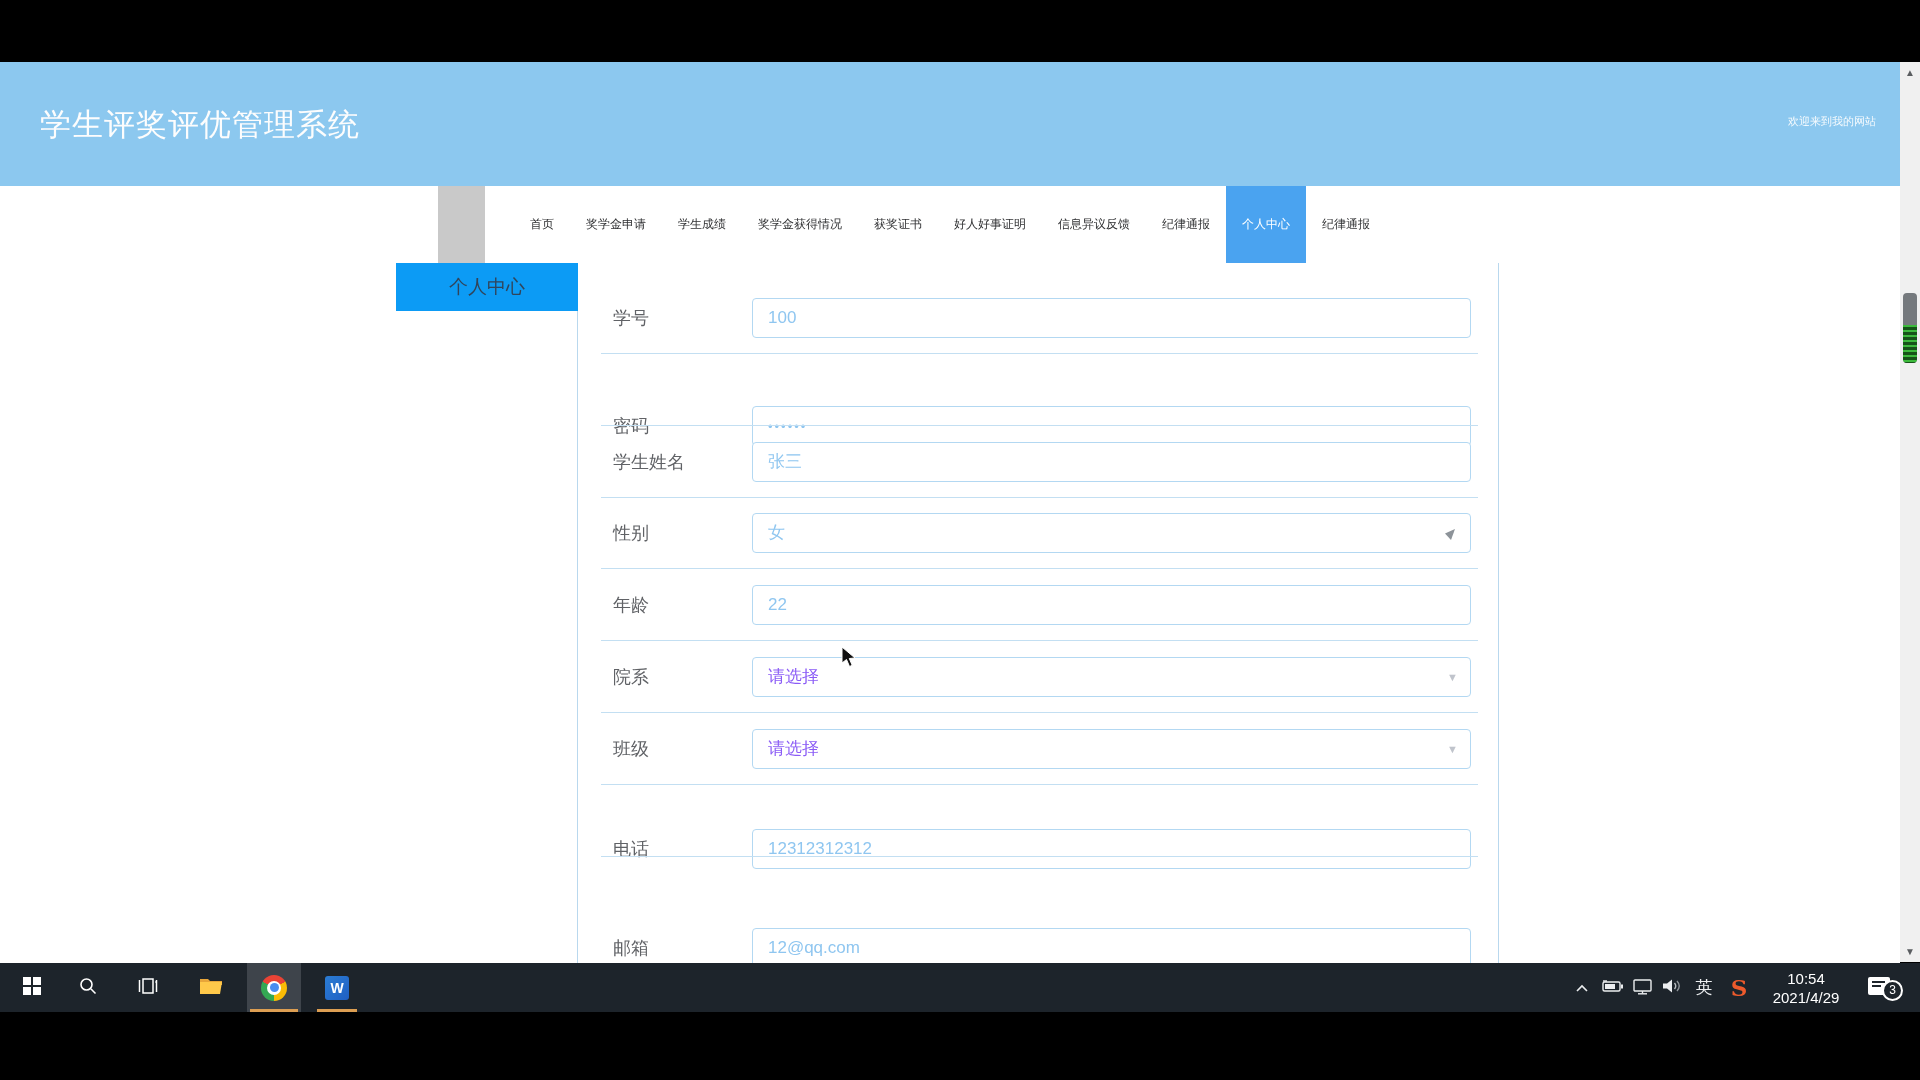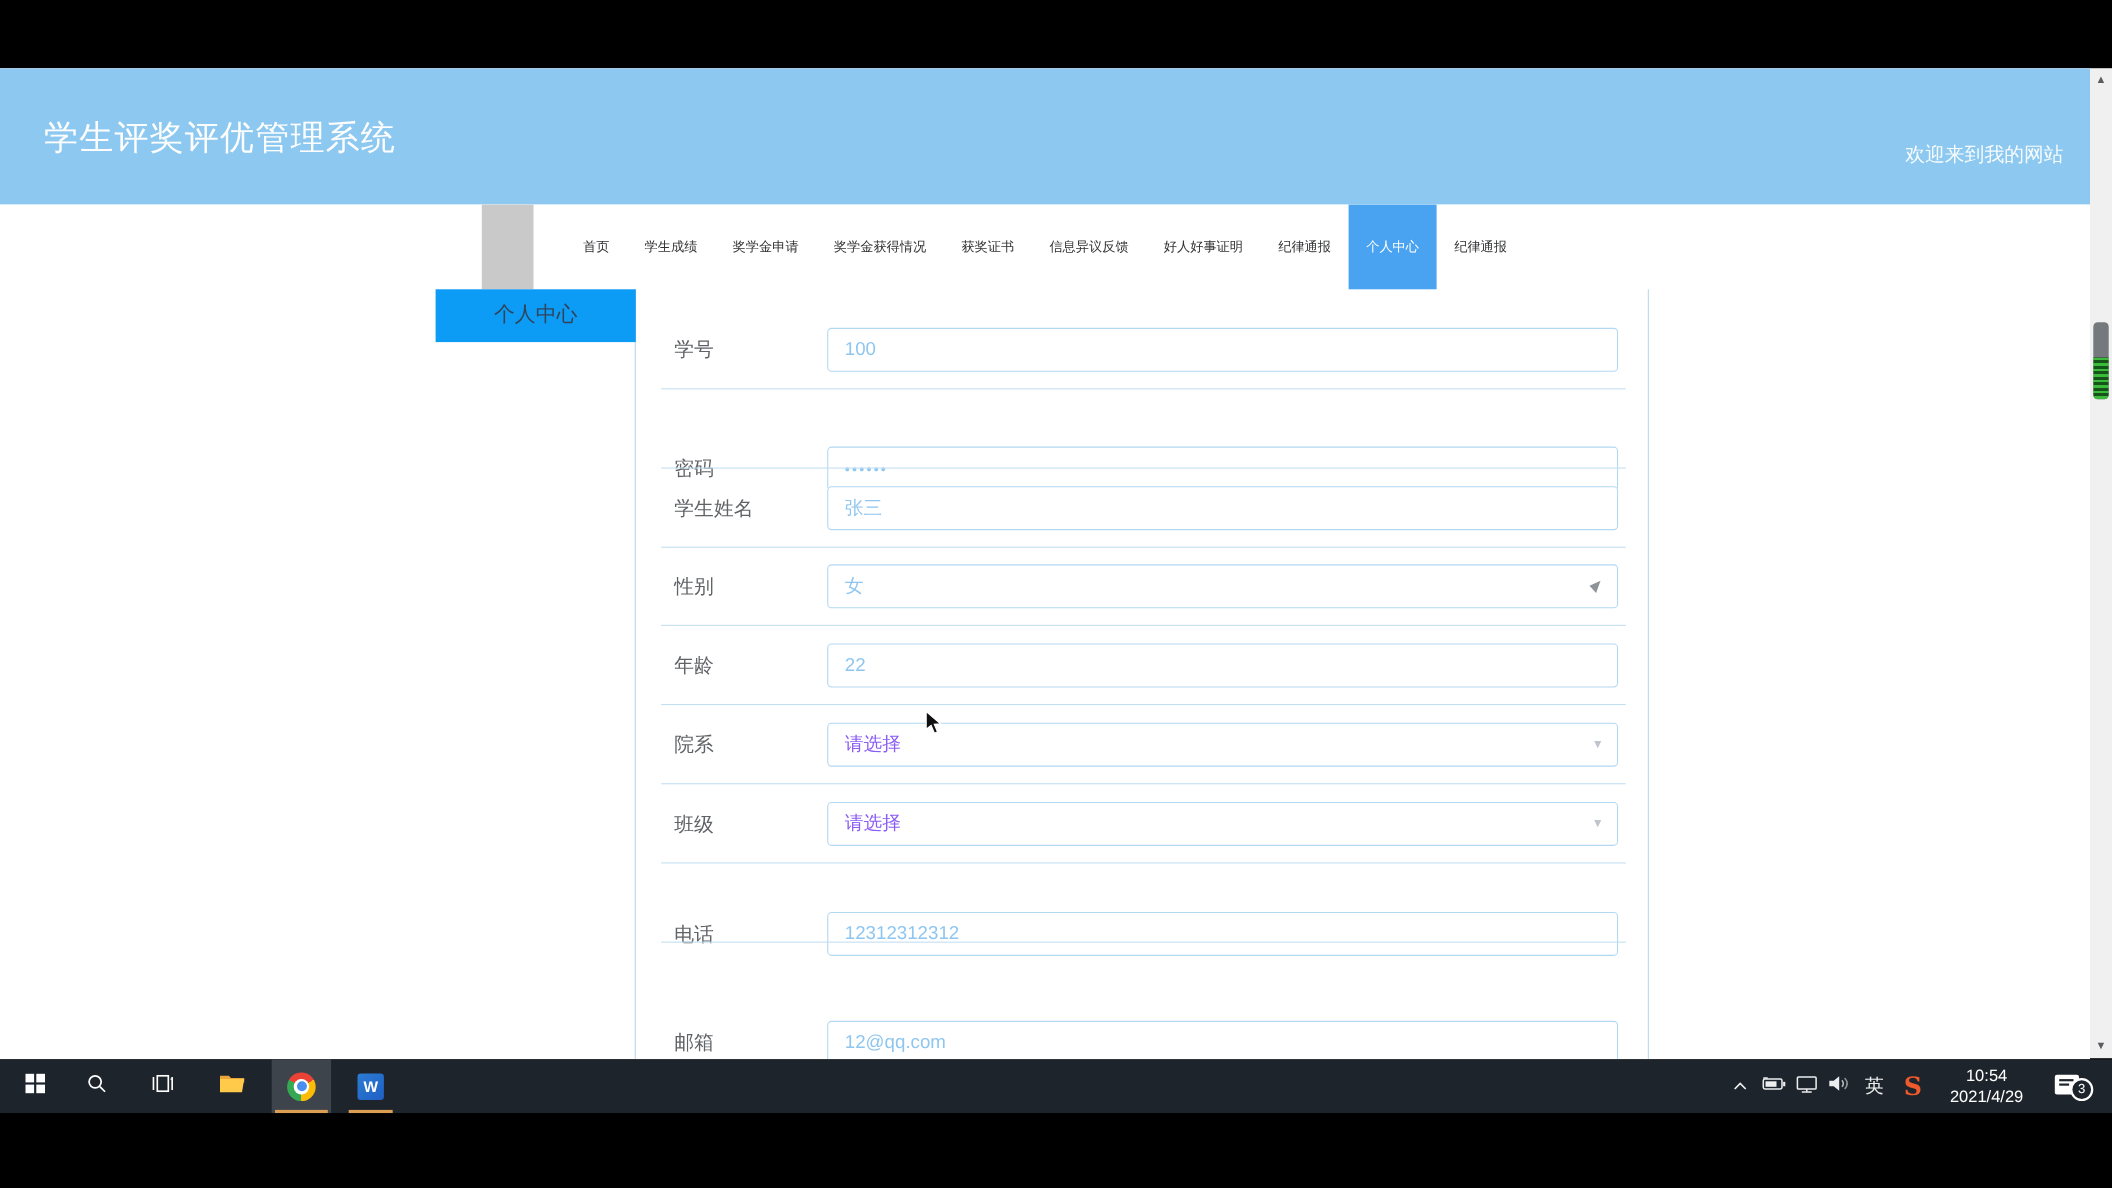--- a/index.html
+++ b/index.html
@@ -10,21 +10,21 @@
   
   .bar-top    { position:absolute; left:0; top:0;    width:1920px; height:62px;  background:#000; }
   .bar-bottom { position:absolute; left:0; top:1012px; width:1920px; height:68px; background:#000; }
 
   
   .page { position:absolute; left:0; top:62px; width:1900px; height:901px; background:#fff; overflow:hidden; }
 
   
   .site-header { position:absolute; left:0; top:0; width:1900px; height:124px; background:#8cc8ef; }
   .site-title  { position:absolute; left:40px; top:42px; font-size:31px; color:#fdfdfd; letter-spacing:1px; }
-  .site-welcome{ position:absolute; right:24px; top:66px; font-size:18px; color:rgba(255,255,255,.92); }
+  .site-welcome{ position:absolute; right:24px; top:52px; font-size:11px; color:rgba(255,255,255,.92); }
 
   
   .nav-bar { position:absolute; left:0; top:124px; width:1900px; height:77px; background:#fff; }
   .nav-inner { position:absolute; left:0; top:0; width:100%; height:77px;
                display:flex; justify-content:center; }
   .nav-item { position:relative; z-index:2; padding:0 16px; line-height:77px; font-size:12px;
               color:#303133; white-space:nowrap; cursor:pointer; }
   .nav-item.active { background:#4aa3f0; color:#fff; }
   .nav-hover-block { position:absolute; z-index:1; left:438px; top:0; width:47px; height:77px; background:#c9c9c9; }
 
@@ -87,26 +87,26 @@
 
     <div class="site-header">
       <div class="site-title">学生评奖评优管理系统</div>
       <div class="site-welcome">欢迎来到我的网站</div>
     </div>
 
     <div class="nav-bar">
       <div class="nav-hover-block"></div>
       <div class="nav-inner">
           <div class="nav-item">首页</div>
+          <div class="nav-item">奖学金申请</div>
           <div class="nav-item">学生成绩</div>
-          <div class="nav-item">奖学金申请</div>
           <div class="nav-item">奖学金获得情况</div>
           <div class="nav-item">获奖证书</div>
+          <div class="nav-item">好人好事证明</div>
           <div class="nav-item">信息异议反馈</div>
-          <div class="nav-item">好人好事证明</div>
           <div class="nav-item">纪律通报</div>
           <div class="nav-item active">个人中心</div>
           <div class="nav-item">纪律通报</div>
         </div>
     </div>
 
     <div class="dropdown-item">个人中心</div>
 
     <div class="content-panel">
         <div class="form-row" style="top: 35px;">

